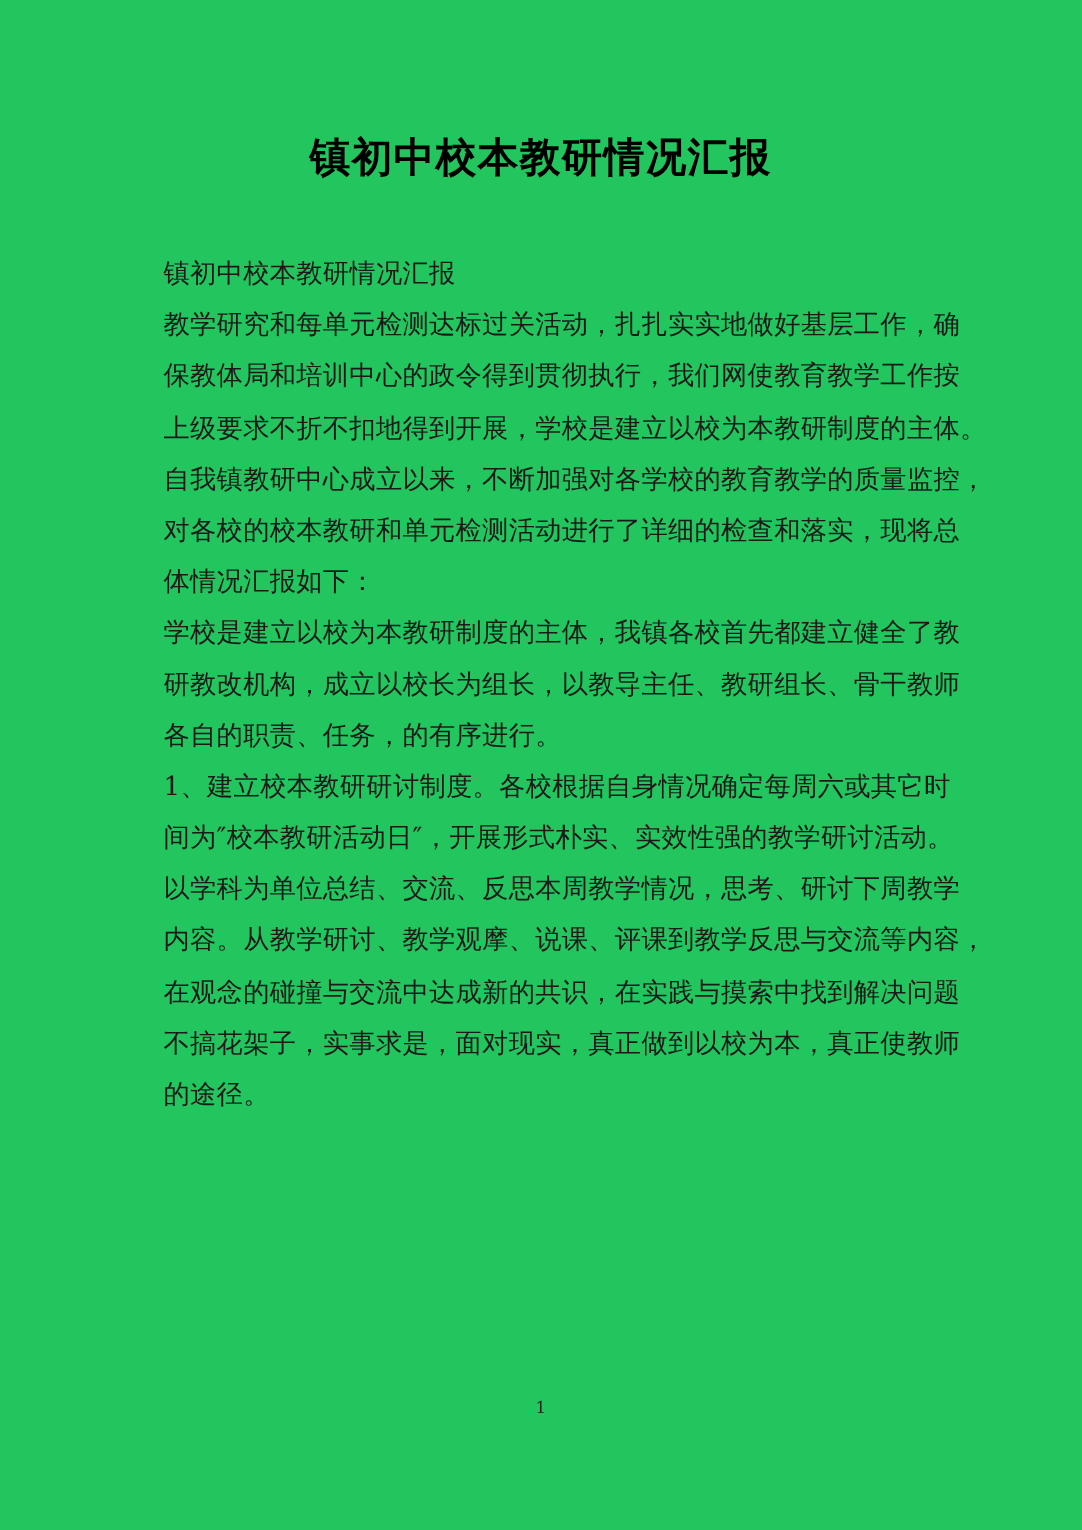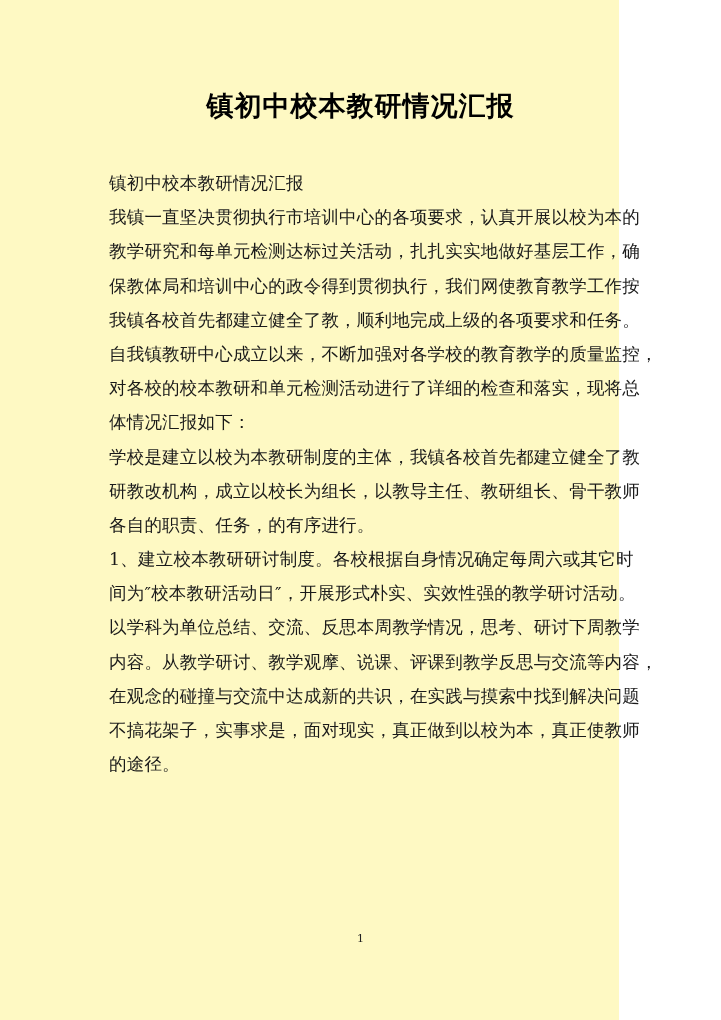--- a/index.html
+++ b/index.html
@@ -11,23 +11,23 @@
       width: 721px;
       height: 1020px;
       position: relative;
       overflow: hidden;
       font-family: "DejaVu Serif", "Liberation Serif", serif;
       color: #111111;
     }
     .page {
       position: absolute;
       left: 0; top: 0;
-      width: 619px;
+      width: 721px;
       height: 1020px;
-      background: #fef9c3;
+      background: #22c55e;
     }
     .title {
       position: absolute;
       top: 86px;
       left: 0;
       width: 721px;
       text-align: center;
       font-size: 27px;
       font-weight: bold;
       letter-spacing: 1px;
@@ -59,24 +59,23 @@
     }
   </style>
 </head>
 <body>
 
 <div class="page">
   <div class="title">镇初中校本教研情况汇报</div>
 
   <div class="body-text">
     <div class="line">镇初中校本教研情况汇报</div>
-    <div class="line">我镇一直坚决贯彻执行市培训中心的各项要求，认真开展以校为本的</div>
     <div class="line">教学研究和每单元检测达标过关活动，扎扎实实地做好基层工作，确</div>
     <div class="line">保教体局和培训中心的政令得到贯彻执行，我们网使教育教学工作按</div>
-    <div class="line">我镇各校首先都建立健全了教，顺利地完成上级的各项要求和任务。</div>
+    <div class="line">上级要求不折不扣地得到开展，学校是建立以校为本教研制度的主体。</div>
     <div class="line">自我镇教研中心成立以来，不断加强对各学校的教育教学的质量监控，</div>
     <div class="line">对各校的校本教研和单元检测活动进行了详细的检查和落实，现将总</div>
     <div class="line">体情况汇报如下：</div>
     <div class="line">学校是建立以校为本教研制度的主体，我镇各校首先都建立健全了教</div>
     <div class="line">研教改机构，成立以校长为组长，以教导主任、教研组长、骨干教师</div>
     <div class="line">各自的职责、任务，的有序进行。</div>
     <div class="line">1、建立校本教研研讨制度。各校根据自身情况确定每周六或其它时</div>
     <div class="line">间为″校本教研活动日″，开展形式朴实、实效性强的教学研讨活动。</div>
     <div class="line">以学科为单位总结、交流、反思本周教学情况，思考、研讨下周教学</div>
     <div class="line">内容。从教学研讨、教学观摩、说课、评课到教学反思与交流等内容，</div>

